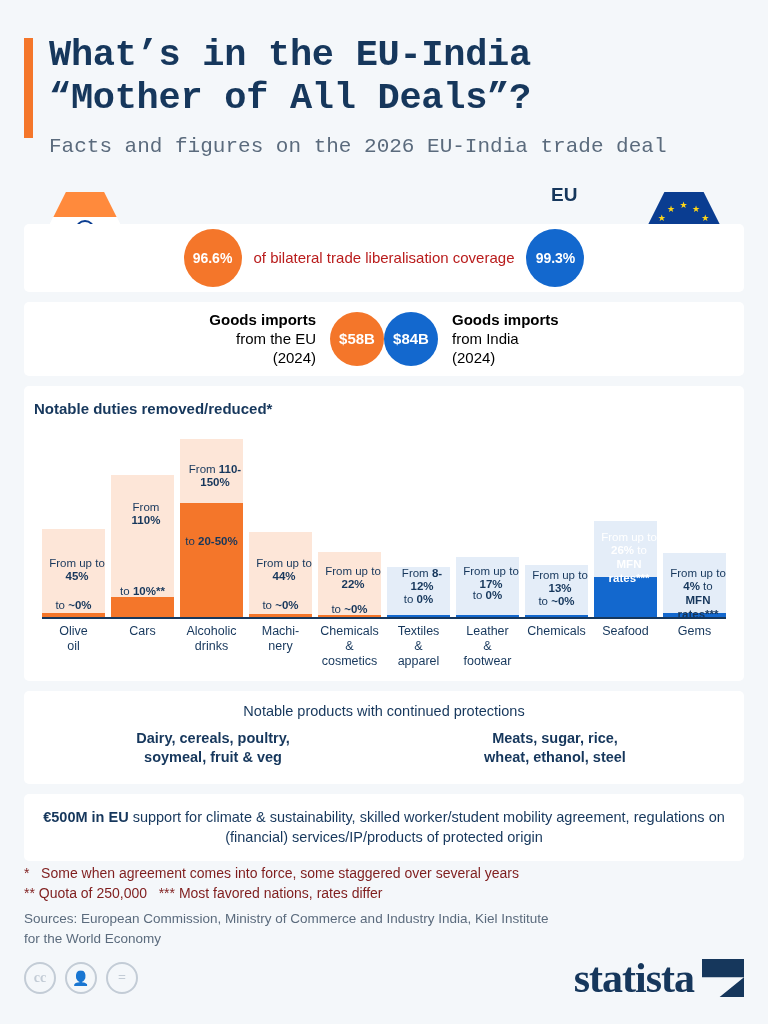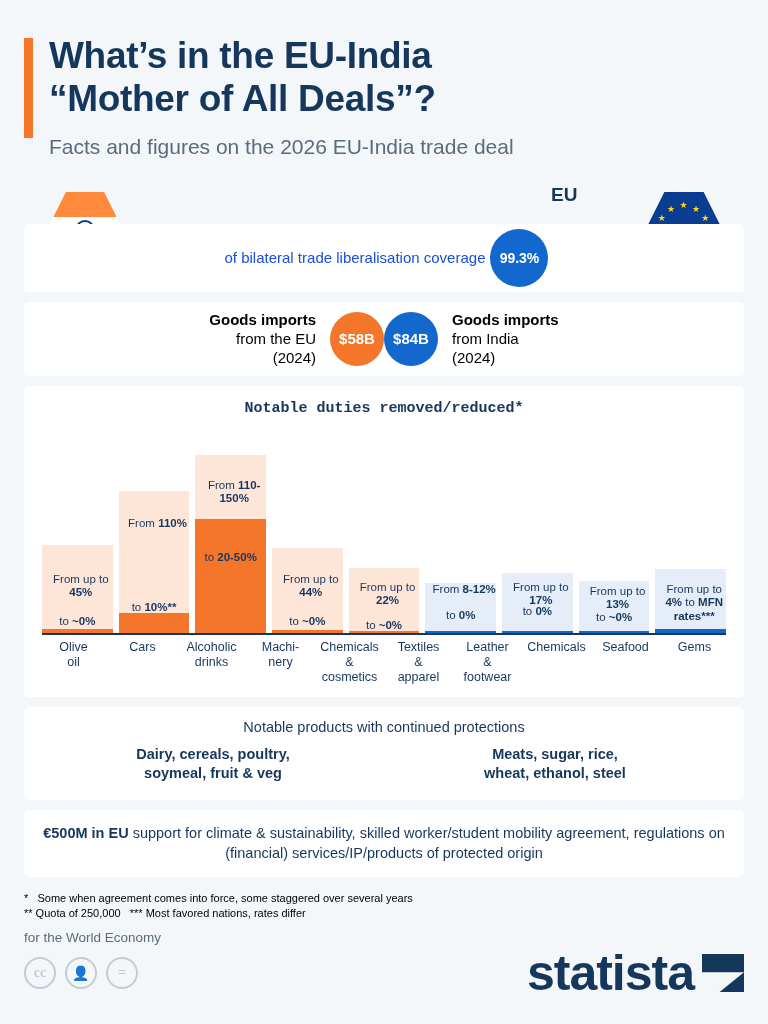--- a/index.html
+++ b/index.html
@@ -8,21 +8,21 @@
     background: #f4f7fa;
     font-family: "Liberation Sans", sans-serif;
     color: #16375c;
     overflow: hidden;
   }
   .page { position: relative; width: 768px; height: 1024px; padding: 0 24px; }
 
   
   .header { padding-top: 34px; display: flex; gap: 16px; }
   .accent-bar { width: 9px; background: #f4762a; height: 100px; flex: 0 0 9px; margin-top: 4px; }
-  .titles { flex: 1; }
+  .titles { flex: 1; font-family: Liberation Mono, monospace; }
   .title {
     font-size: 37px; font-weight: bold; line-height: 1.17; color: #16375c;
     letter-spacing: -0.3px;
   }
   .subtitle {
     margin-top: 13px; font-size: 21px; color: #5b6b7d; font-weight: normal;
     line-height: 1.25;
   }
 
   
@@ -59,35 +59,35 @@
   .card.first { margin-top: 8px; }
 
   .liberal-card { height: 68px; display: flex; align-items: center; justify-content: center; }
   .bubble {
     border-radius: 50%; display: flex; align-items: center; justify-content: center;
     color: #fff; font-weight: bold;
   }
   .bubble.orange { background: #f4762a; }
   .bubble.blue { background: #1368ce; }
   .b-lib { width: 58px; height: 58px; font-size: 14px; }
-  .lib-text { font-size: 15px; color: #1d4ed8; margin: 0 5px; }
+  .lib-text { font-size: 15px; color: #b91c1c; margin: 0 12px; }
 
   .imports-card { height: 74px; display: flex; align-items: center; }
   .imp-left, .imp-right { flex: 1; display: flex; align-items: center; }
   .imp-left { justify-content: flex-end; }
   .imp-right { justify-content: flex-start; }
   .imp-label { font-size: 15px; line-height: 1.28; color: #000000; }
   .imp-label .strong { font-weight: bold; }
   .imp-label.l { text-align: right; margin-right: 14px; }
   .imp-label.r { text-align: left; margin-left: 14px; }
   .b-imp { width: 54px; height: 54px; font-size: 15px; }
 
   
   .duties-card { padding: 14px 10px 12px 10px; }
-  .duties-title { text-align: center; font-size: 15px; font-weight: bold; color: #16375c; margin-bottom: 16px; font-family: Liberation Mono, monospace; }
+  .duties-title { font-size: 15px; font-weight: bold; color: #16375c; margin-bottom: 0; }
   .bars {
     display: flex; align-items: flex-end; justify-content: space-between;
     height: 200px; padding: 0 8px; gap: 6px;
   }
   .bar-col { flex: 1; position: relative; height: 200px; }
   .bar-light { position: absolute; left: 0; right: 0; }
   .bar-solid { position: absolute; left: 0; right: 0; bottom: 0; }
   .lbl {
     position: absolute; left: 0; right: 0; text-align: center;
     font-size: 11.5px; line-height: 1.18; color: #16375c;
@@ -104,36 +104,36 @@
   
   .prot-card { padding: 12px 18px 16px; }
   .prot-title { text-align: center; font-size: 14.5px; color: #16375c; }
   .prot-cols { display: flex; margin-top: 10px; }
   .prot-col { flex: 1; text-align: center; font-size: 14.5px; font-weight: bold; line-height: 1.35; color: #16375c; }
 
   .support-card { padding: 13px 18px; text-align: center; font-size: 14.5px; line-height: 1.4; color: #16375c; }
   .support-card b { font-weight: bold; }
 
   
-  .footnotes { margin-top: 14px; font-size: 11px; line-height: 1.45; color: #000000; }
+  .footnotes { margin-top: 2px; font-size: 14px; line-height: 1.45; color: #7f1d1d; }
   .footnotes .row { white-space: pre-wrap; }
   .sources { margin-top: 6px; font-size: 13.5px; line-height: 1.45; color: #5b6b7d; }
 
   .bottom {
     position: absolute; left: 24px; right: 24px; bottom: 22px;
     display: flex; align-items: center; justify-content: space-between;
   }
   .cc-icons { display: flex; gap: 9px; }
   .cc {
     width: 32px; height: 32px; border-radius: 50%; border: 2px solid #c3ccd6;
     display: flex; align-items: center; justify-content: center;
     color: #c3ccd6; font-size: 14px; font-weight: bold; font-family: "Liberation Serif", serif;
   }
   .statista { display: flex; align-items: center; gap: 8px; }
-  .statista-word { font-size: 50px; font-weight: bold; color: #16375c; letter-spacing: -1px; font-family: Liberation Sans, sans-serif;}
+  .statista-word { font-size: 42px; font-weight: bold; color: #16375c; letter-spacing: -1px; font-family: Liberation Serif, serif;}
   .statista-mark {
     width: 42px; height: 38px; background: #16375c;
     clip-path: polygon(0 0, 100% 0, 100% 100%, 42% 100%, 100% 48%, 0 48%);
   }
 </style>
 </head>
 <body>
 
 <div class="page">
 
@@ -172,20 +172,21 @@
           <div class="eu-star" style="left: 22px; top: 56.1506px;">★</div>
           <div class="eu-star" style="left: 12.8494px; top: 47px;">★</div>
           <div class="eu-star" style="left: 9.5px; top: 34.5px;">★</div>
           <div class="eu-star" style="left: 12.8494px; top: 22px;">★</div>
           <div class="eu-star" style="left: 22px; top: 12.8494px;">★</div>
         </div>
     </div>
   </div>
 
   <div class="card first liberal-card">
+    <div class="bubble orange b-lib">96.6%</div>
     <div class="lib-text">of bilateral trade liberalisation coverage</div>
     <div class="bubble blue b-lib">99.3%</div>
   </div>
 
   <div class="card imports-card">
     <div class="imp-left">
       <div class="imp-label l">
         <div class="strong">Goods imports</div>
         <div>from the EU</div>
         <div>(2024)</div>
@@ -245,20 +246,25 @@
           <div class="bar-light" style="top: 140px; height: 60px; background: rgb(228, 237, 248);"></div>
           <div class="bar-solid" style="top: 198px; height: 2px; background: rgb(19, 104, 206);"></div>
           <div class="lbl top" style="top: 148px;">From up to <b>17%</b></div>
           <div class="lbl" style="top: 172px;">to <b>0%</b></div>
         </div>
         <div class="bar-col">
           <div class="bar-light" style="top: 148px; height: 52px; background: rgb(228, 237, 248);"></div>
           <div class="bar-solid" style="top: 198px; height: 2px; background: rgb(19, 104, 206);"></div>
           <div class="lbl top" style="top: 152px;">From up to <b>13%</b></div>
           <div class="lbl" style="top: 178px;">to <b>~0%</b></div>
+        </div>
+        <div class="bar-col">
+          <div class="bar-light" style="top: 104px; height: 96px; background: rgb(228, 237, 248);"></div>
+          <div class="bar-solid" style="top: 160px; height: 40px; background: rgb(19, 104, 206);"></div>
+          <div class="lbl top onsolid" style="top: 114px;">From up to <b>26%</b> to <b>MFN rates***</b></div>
         </div>
         <div class="bar-col">
           <div class="bar-light" style="top: 136px; height: 64px; background: rgb(228, 237, 248);"></div>
           <div class="bar-solid" style="top: 196px; height: 4px; background: rgb(19, 104, 206);"></div>
           <div class="lbl top" style="top: 150px;">From up to <b>4%</b> to <b>MFN rates***</b></div>
         </div>
       </div>
     <div class="axis"></div>
     <div class="cats" id="cats">
         <div class="cat">Olive<br>oil</div>
@@ -286,20 +292,21 @@
 
   <div class="card support-card">
     <b>€500M in EU</b><span> support for climate &amp; sustainability, skilled worker/student mobility agreement, regulations on (financial) services/IP/products of protected origin</span>
   </div>
 
   <div class="footnotes">
     <div class="row">*   Some when agreement comes into force, some staggered over several years</div>
     <div class="row">** Quota of 250,000   *** Most favored nations, rates differ</div>
   </div>
   <div class="sources">
+    <div>Sources: European Commission, Ministry of Commerce and Industry India, Kiel Institute</div>
     <div>for the World Economy</div>
   </div>
 
   <div class="bottom">
     <div class="cc-icons">
       <div class="cc">cc</div>
       <div class="cc">👤</div>
       <div class="cc">=</div>
     </div>
     <div class="statista">

